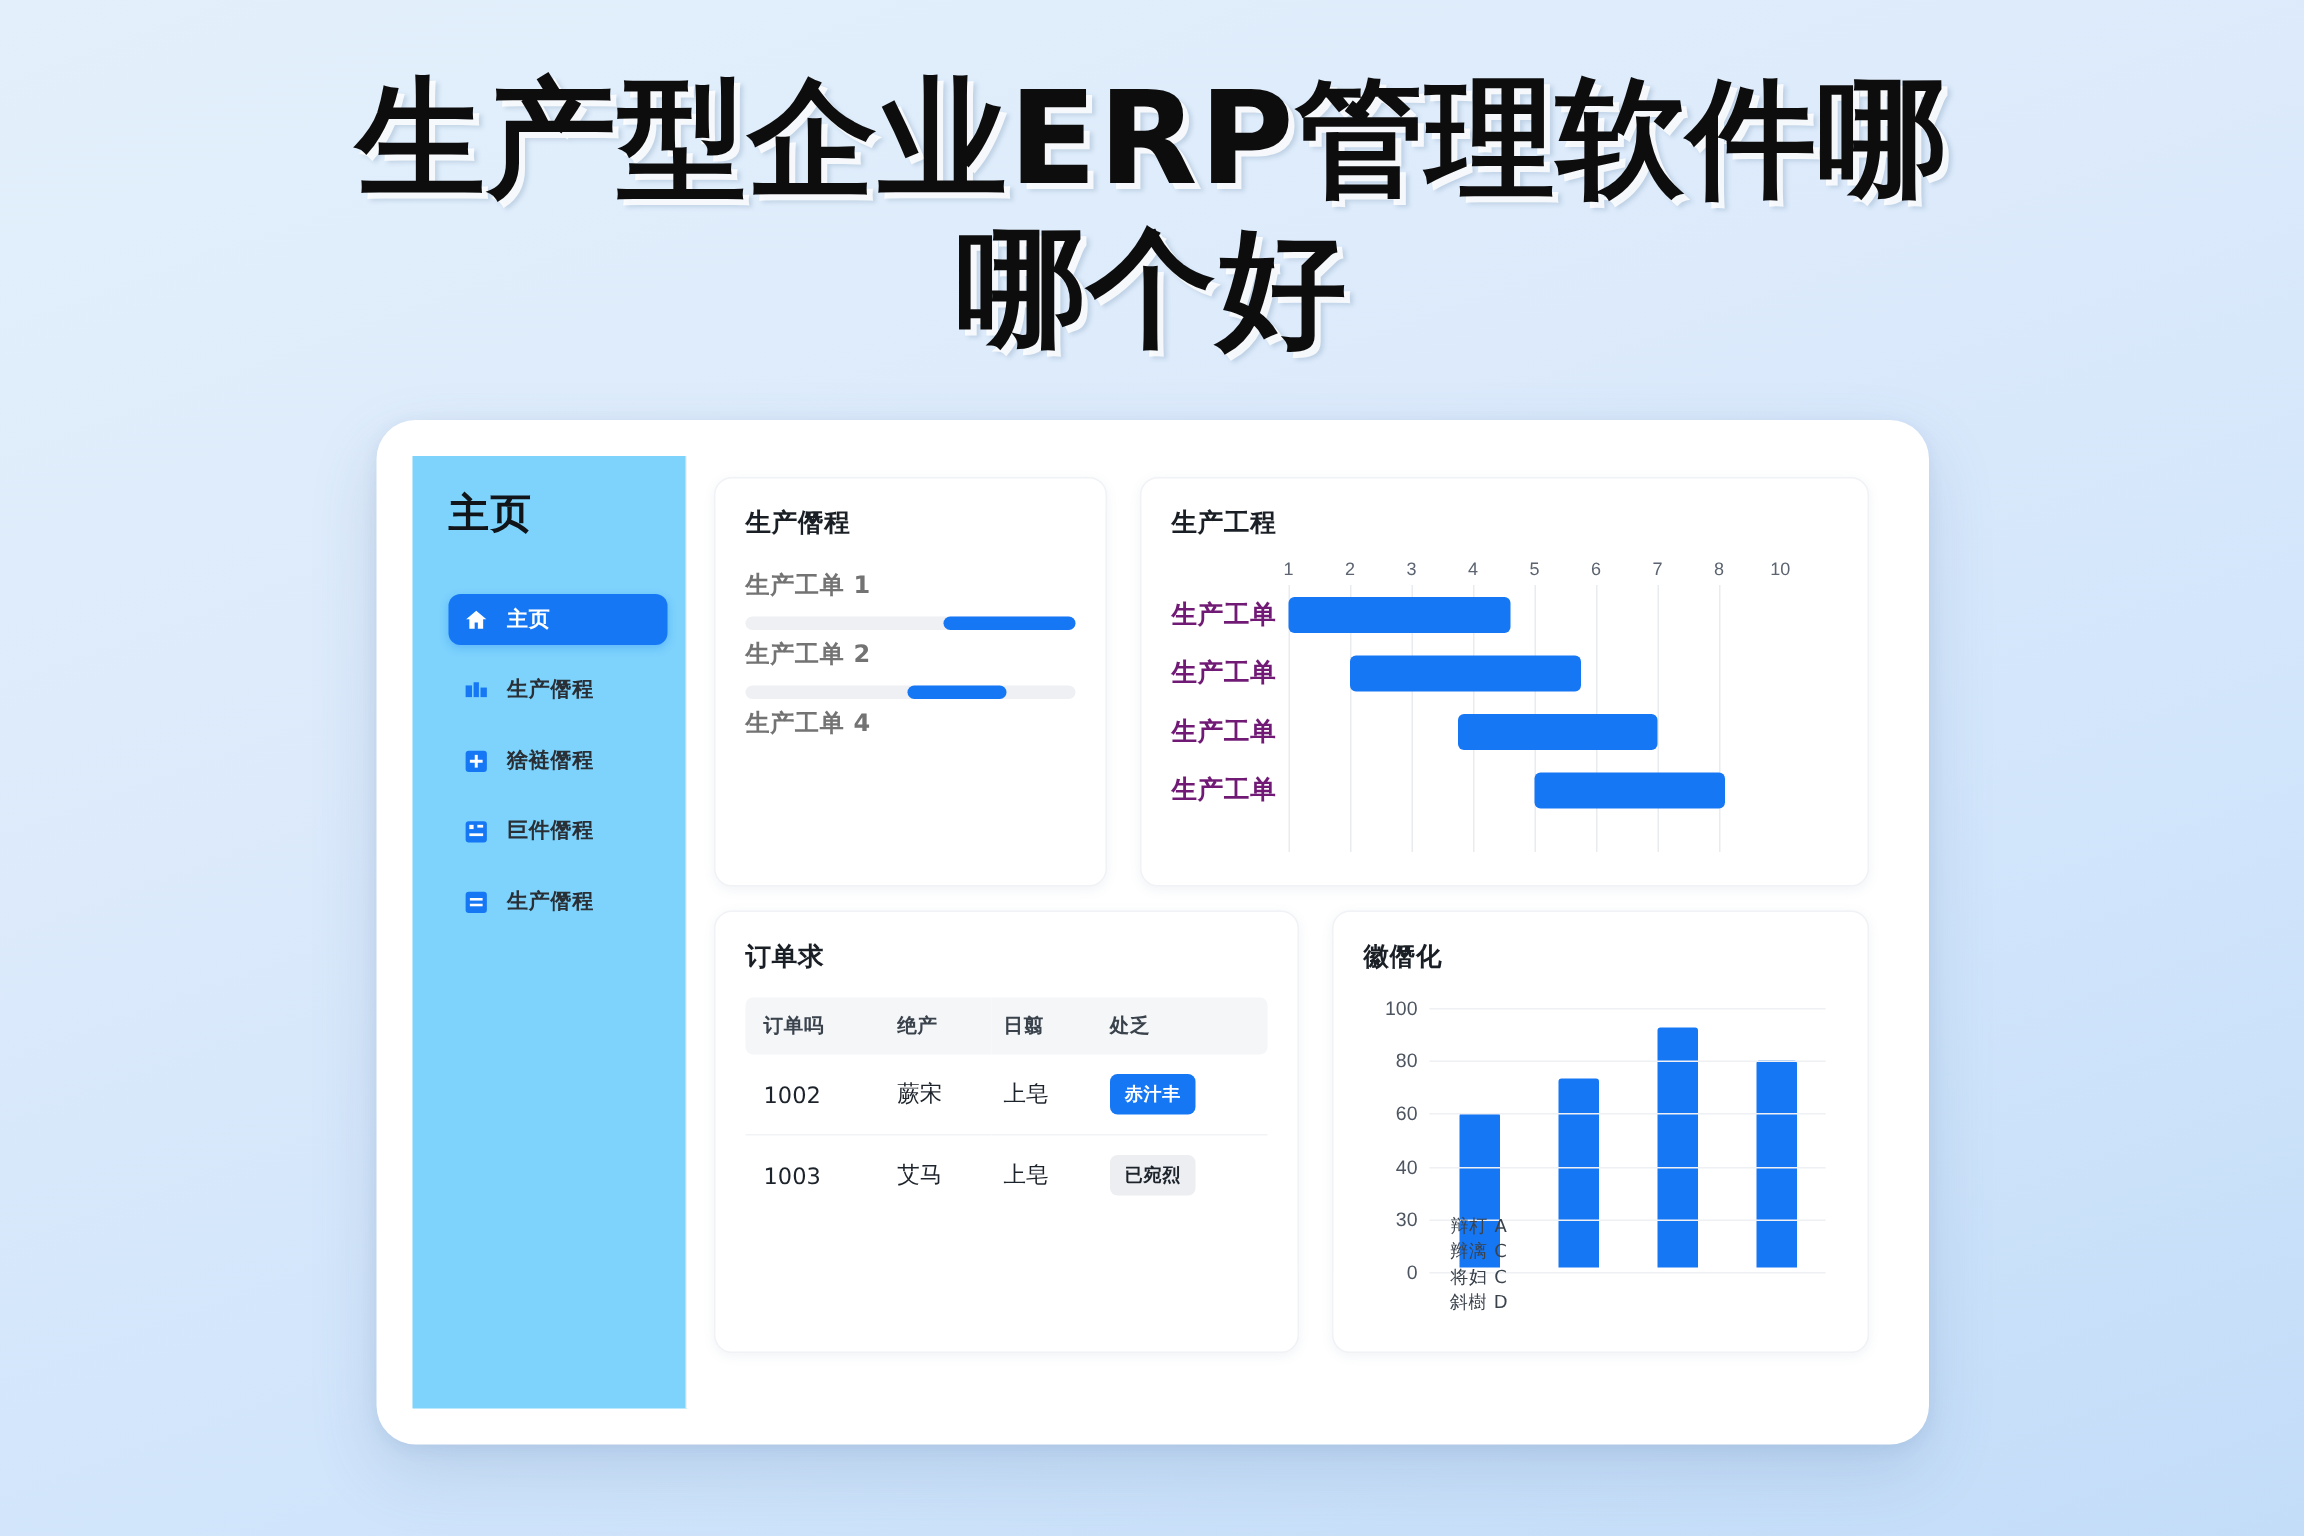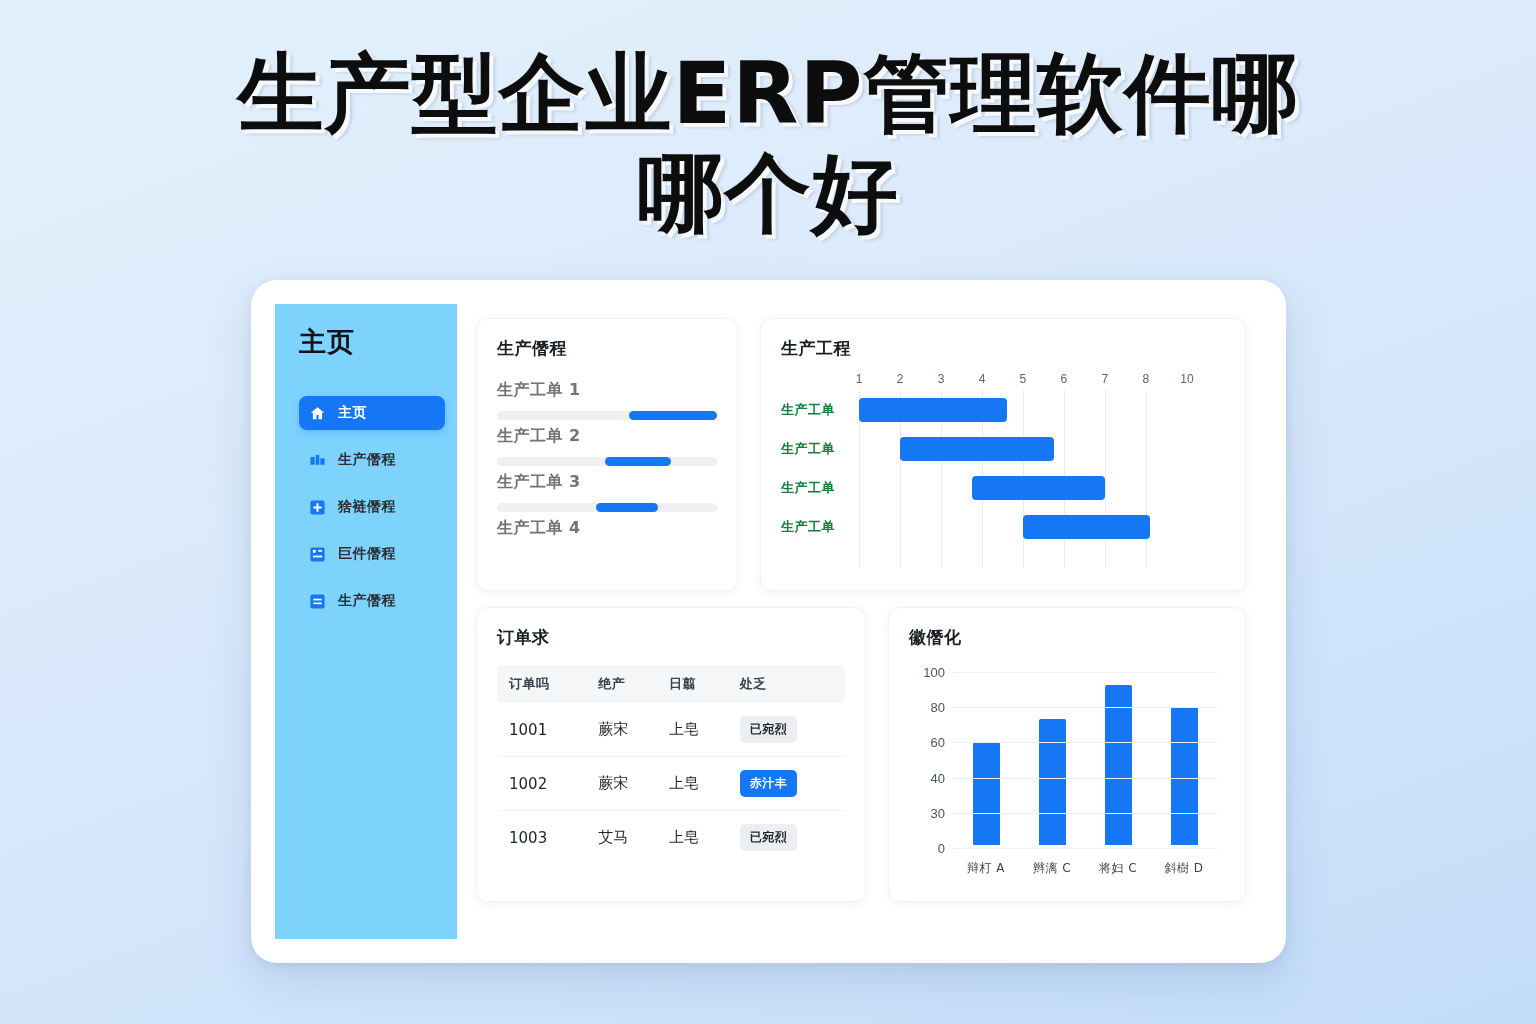--- a/index.html
+++ b/index.html
@@ -190,23 +190,23 @@
   .gantt-rows { position: absolute; left: 0; right: 0; top: 18px; bottom: 0; }
   .gantt-row {
     position: relative;
     height: 39px;
     display: flex;
     align-items: center;
   }
   .gantt-label {
     width: 78px;
     flex: 0 0 78px;
-    font-size: 13px;
+    font-size: 17px;
     font-weight: 600;
-    color: #15803d;
+    color: #701a75;
     letter-spacing: 0.5px;
     font-family: "DejaVu Sans", "Liberation Sans", sans-serif;
   }
   .gantt-track { position: relative; flex: 1; height: 100%; }
   .gantt-bar {
     position: absolute;
     top: 50%;
     transform: translateY(-50%);
     height: 24px;
     background: #1677f5;
@@ -301,20 +301,21 @@
     background: #1677f5;
     border-radius: 2px 2px 0 0;
   }
   .bars-xlabels {
     position: absolute;
     left: 44px;
     right: 8px;
     bottom: 8px;
     display: flex;
     justify-content: space-around;
+    flex-direction: column;
   }
   .bars-xlabel {
     width: 25%;
     text-align: center;
     font-size: 12px;
     color: #3a424c;
     letter-spacing: 0.5px;
     font-family: "DejaVu Sans", "Liberation Sans", sans-serif;
   }
 </style>
@@ -406,26 +407,20 @@
               </div>
             </div>
 
             <div class="progress-row">
               <div class="progress-name">生产工单 2</div>
               <div class="progress-track">
                 <div class="progress-fill" style="left: 49%; width: 30%;"></div>
               </div>
             </div>
 
-            <div class="progress-row">
-              <div class="progress-name">生产工单 3</div>
-              <div class="progress-track">
-                <div class="progress-fill" style="left: 45%; width: 28%;"></div>
-              </div>
-            </div>
 
             <div class="progress-row">
               <div class="progress-name">生产工单 4</div>
             </div>
 
           </div>
         </section>
 
         <section class="card card-gantt">
           <div class="card-title">生产工程</div>
@@ -489,26 +484,20 @@
           <table class="orders-table">
             <thead>
               <tr>
                 <th>订单吗</th>
                 <th>绝产</th>
                 <th>日翦</th>
                 <th>处乏</th>
               </tr>
             </thead>
             <tbody id="orders-body">
-                <tr>
-                  <td>1001</td>
-                  <td>蕨宋</td>
-                  <td>上皂</td>
-                  <td><span class="badge done">已宛烈</span></td>
-                </tr>
                 <tr>
                   <td>1002</td>
                   <td>蕨宋</td>
                   <td>上皂</td>
                   <td><span class="badge doing">赤汁丰</span></td>
                 </tr>
                 <tr>
                   <td>1003</td>
                   <td>艾马</td>
                   <td>上皂</td>

